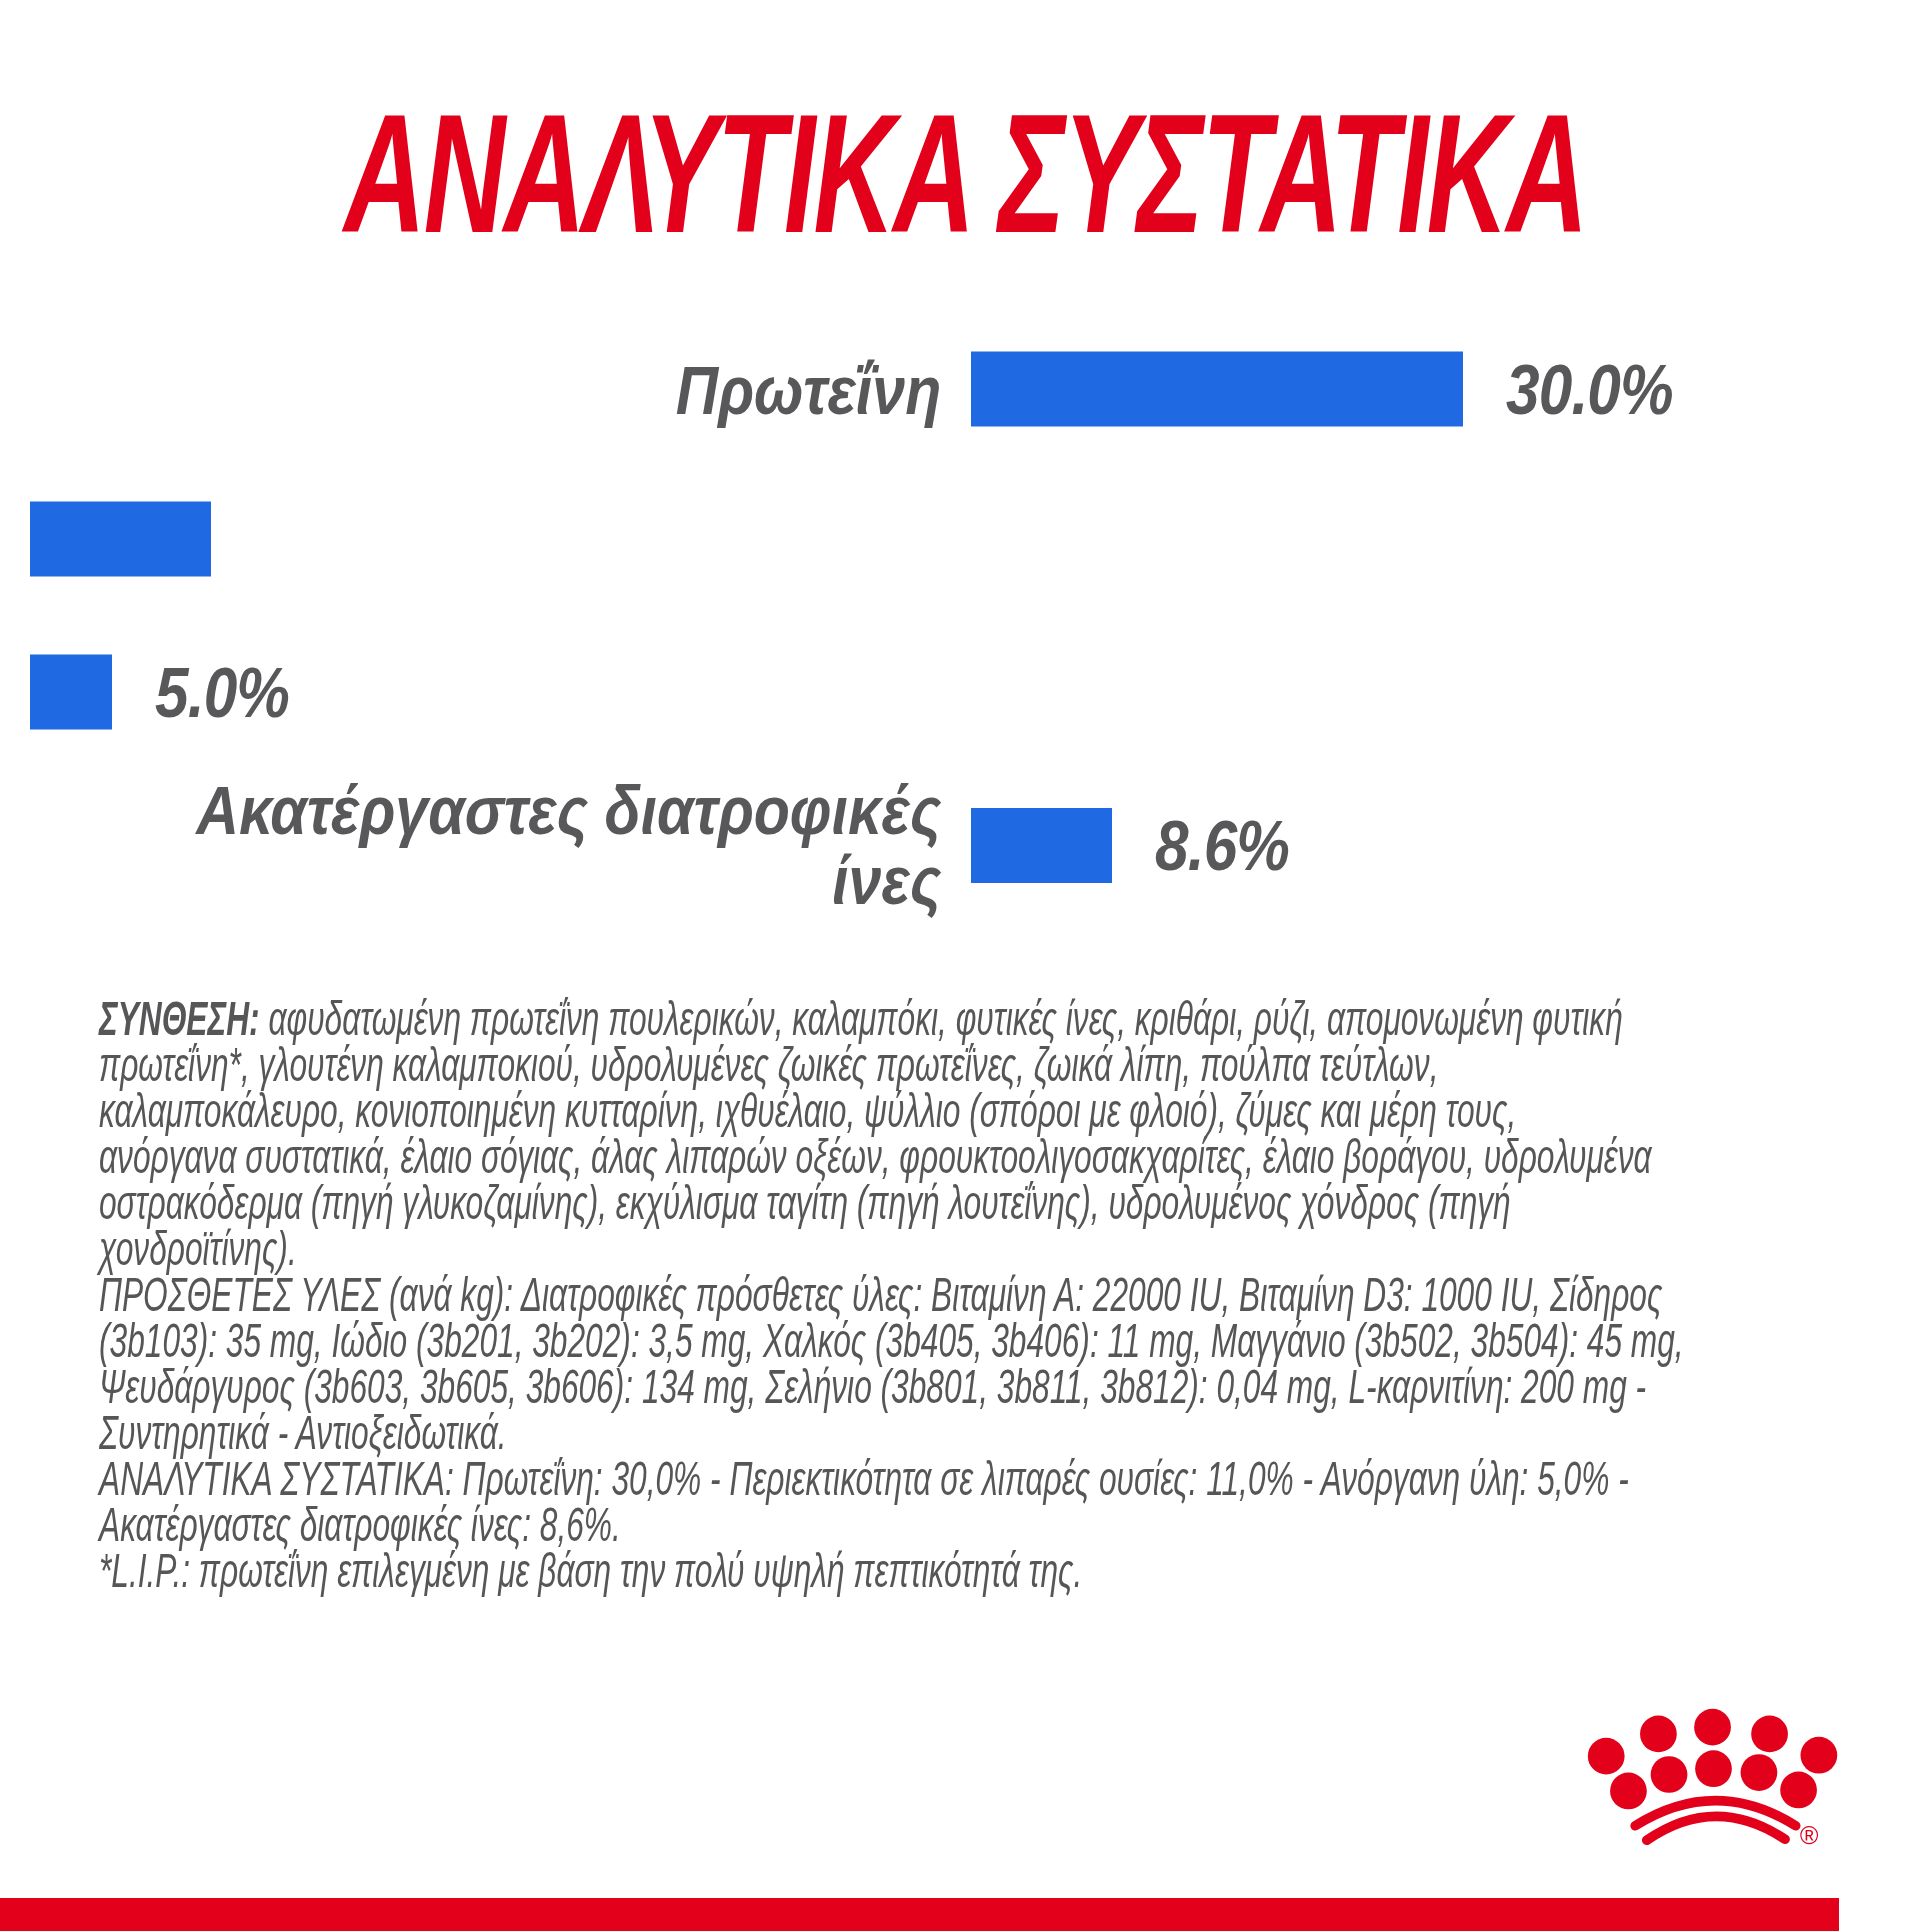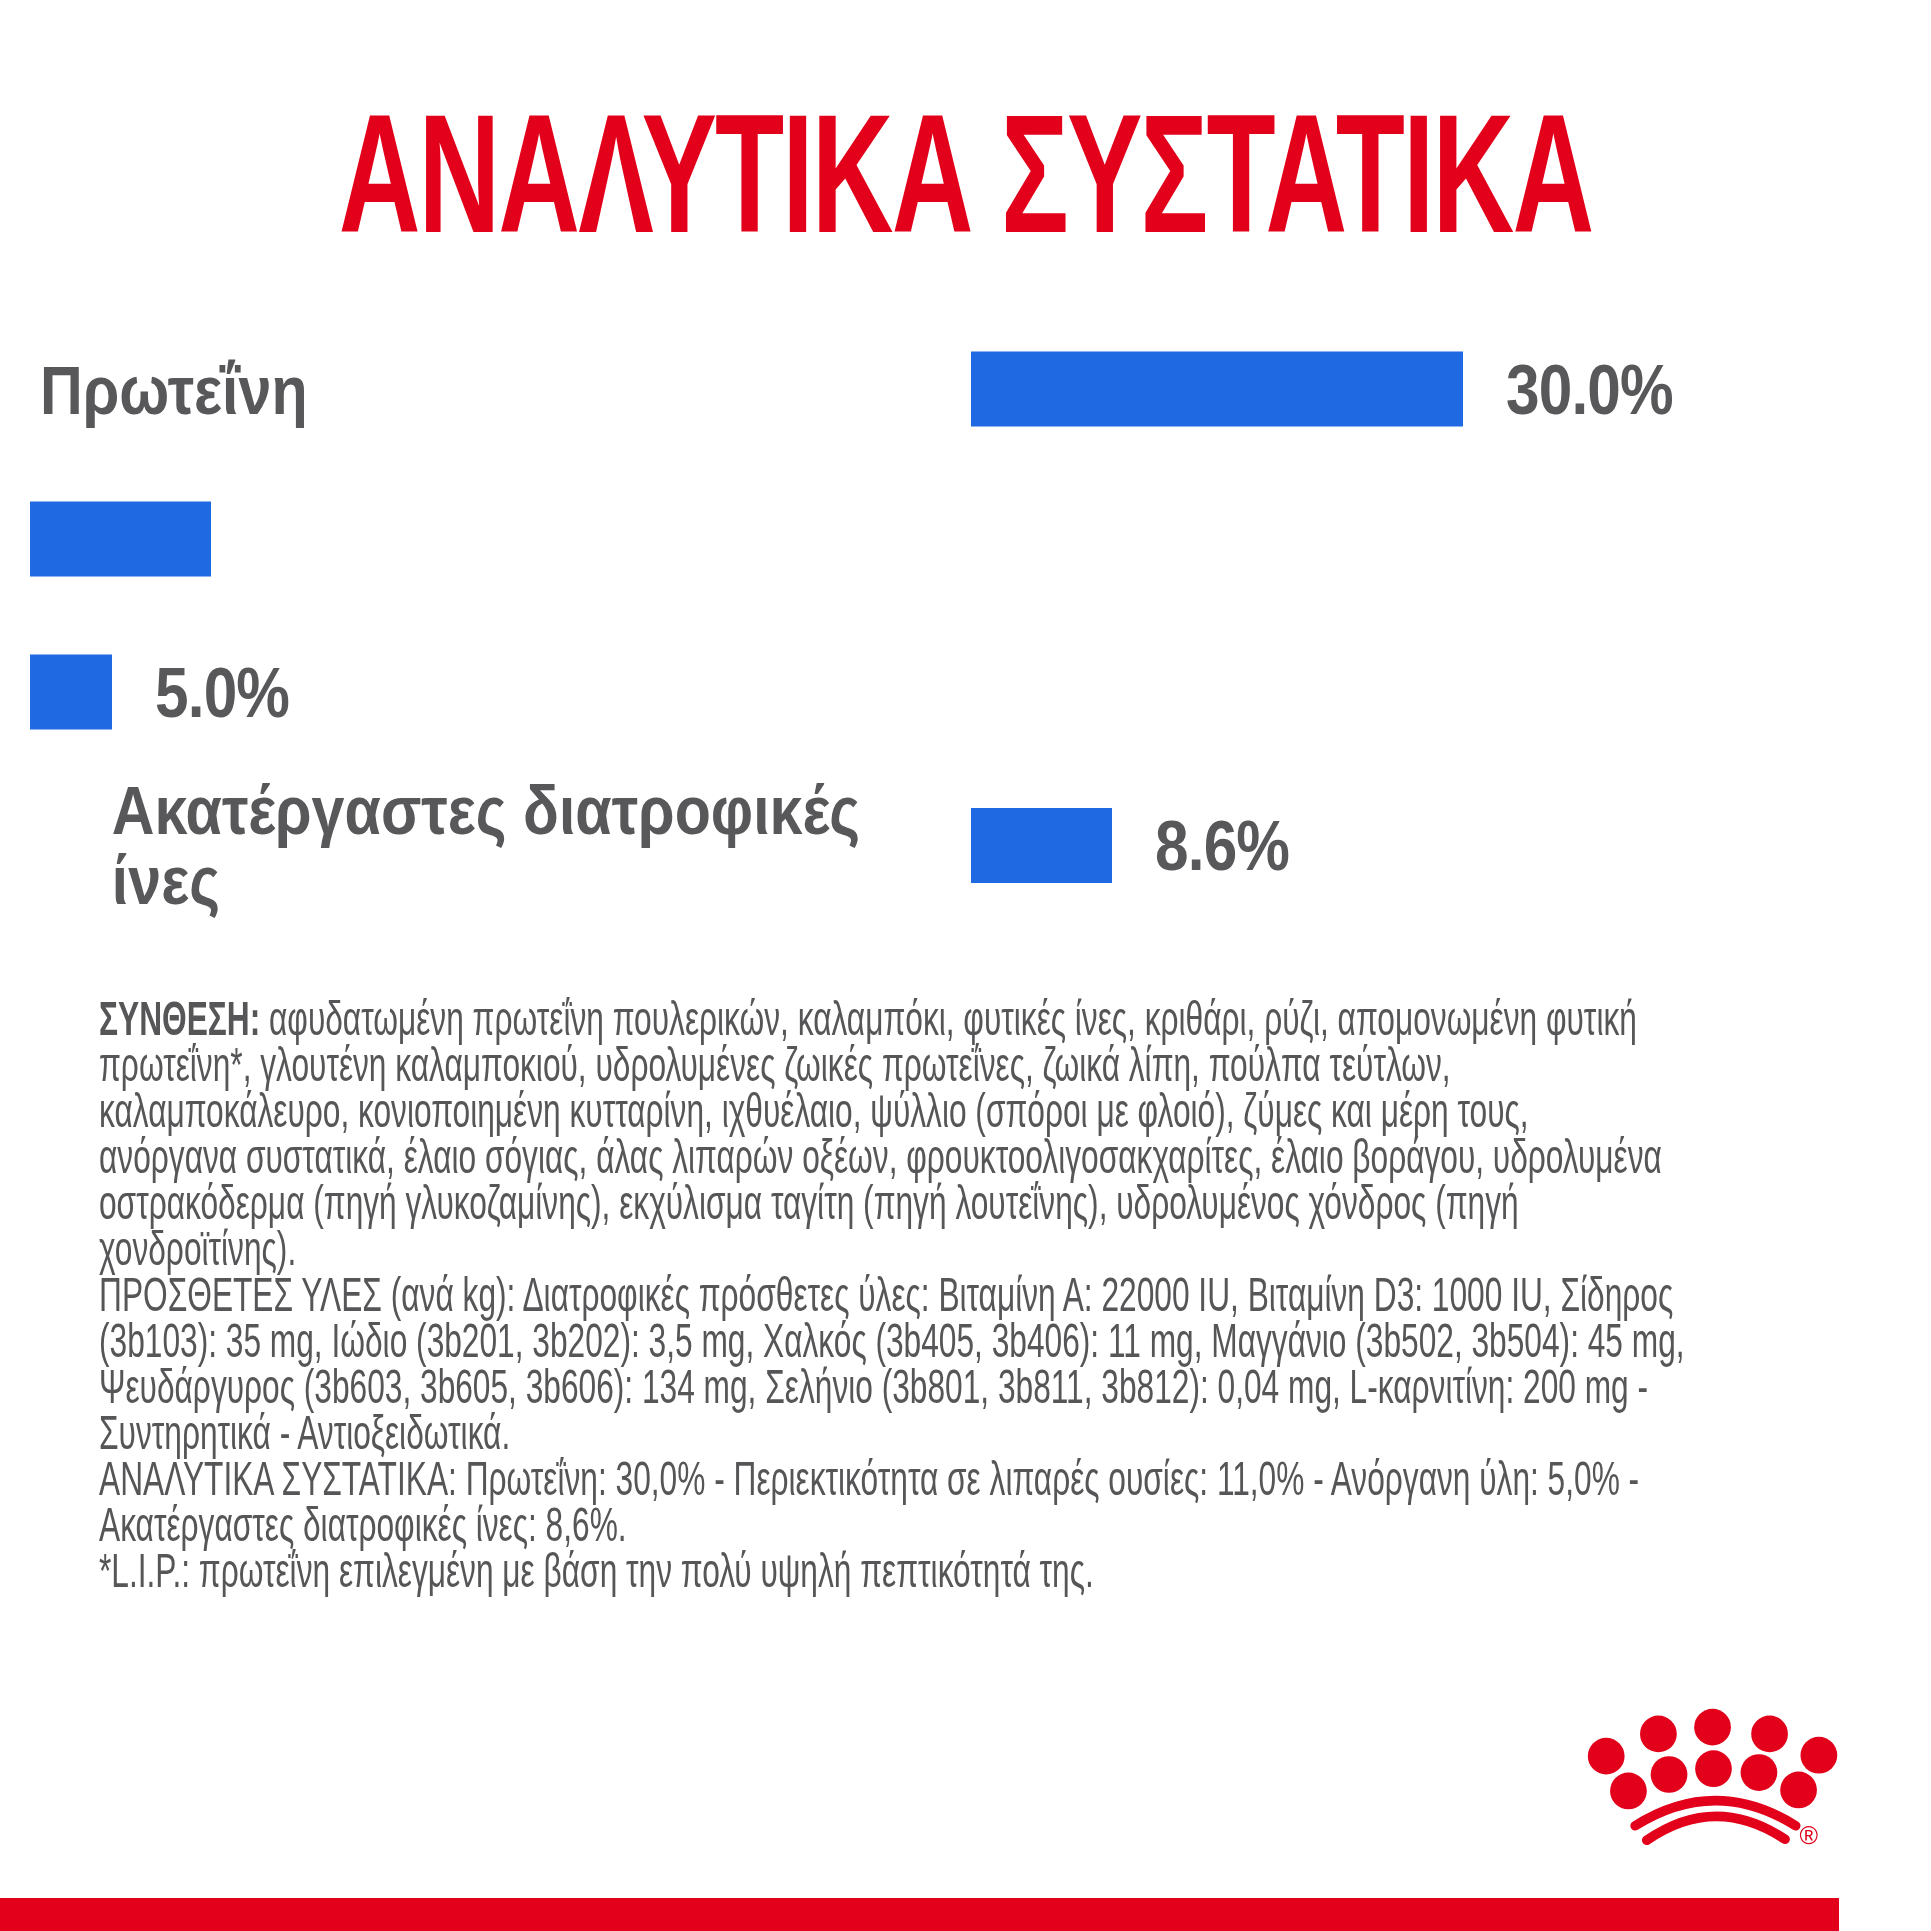--- a/index.html
+++ b/index.html
@@ -1,30 +1,30 @@
 <!DOCTYPE html>
 <html><head>
 <meta charset="utf-8">
 <style>
   html,body { margin:0; padding:0; background:#fff; }
   .page {
     position:relative; width:1839px; height:1931px; background:#fff;
-    font-family:"Liberation Sans", sans-serif; overflow:hidden;
+    font-family:"Liberation Sans", sans-serif; overflow:hidden;font-style:italic;
     --red:#e2001a; --blue:#1f6ae2; --gray:#58585a; --body:#565658;
   }
   .title-wrap { position:absolute; top:97px; left:0; width:1931px; height:154px;
     line-height:154px; text-align:center; }
   .title-inner { display:inline-block; font-weight:bold; font-size:169px;
     letter-spacing:-2.9px; transform:scaleX(0.67); transform-origin:center center;
     white-space:nowrap; color:var(--red); }
 
   #chart { position:absolute; left:0; top:0; width:1931px; height:966px; }
   .crow { position:absolute; left:0; width:1892px; display:flex; align-items:center;
     transform:translateY(-50%); }
-  .clabel { width:941px; text-align:left; color:var(--gray); font-weight:bold;
+  .clabel { width:941px; text-align:right; color:var(--gray); font-weight:bold;
     font-size:68px; line-height:70px; flex:none; }
   .clabel-inner { display:inline-block; transform:scaleX(0.87);
     transform-origin:right center; white-space:nowrap; }
   .cbar { height:75px; background:var(--blue); margin-left:30px; flex:none; }
   .cpct { margin-left:43px; color:var(--gray); font-weight:bold; font-size:71px;
     flex:none; white-space:nowrap; }
   .cpct-inner { display:inline-block; transform:scaleX(0.85);
     transform-origin:left center; letter-spacing:-1px; }
 
   #body { position:absolute; left:99px; top:996px; width:2626px;

